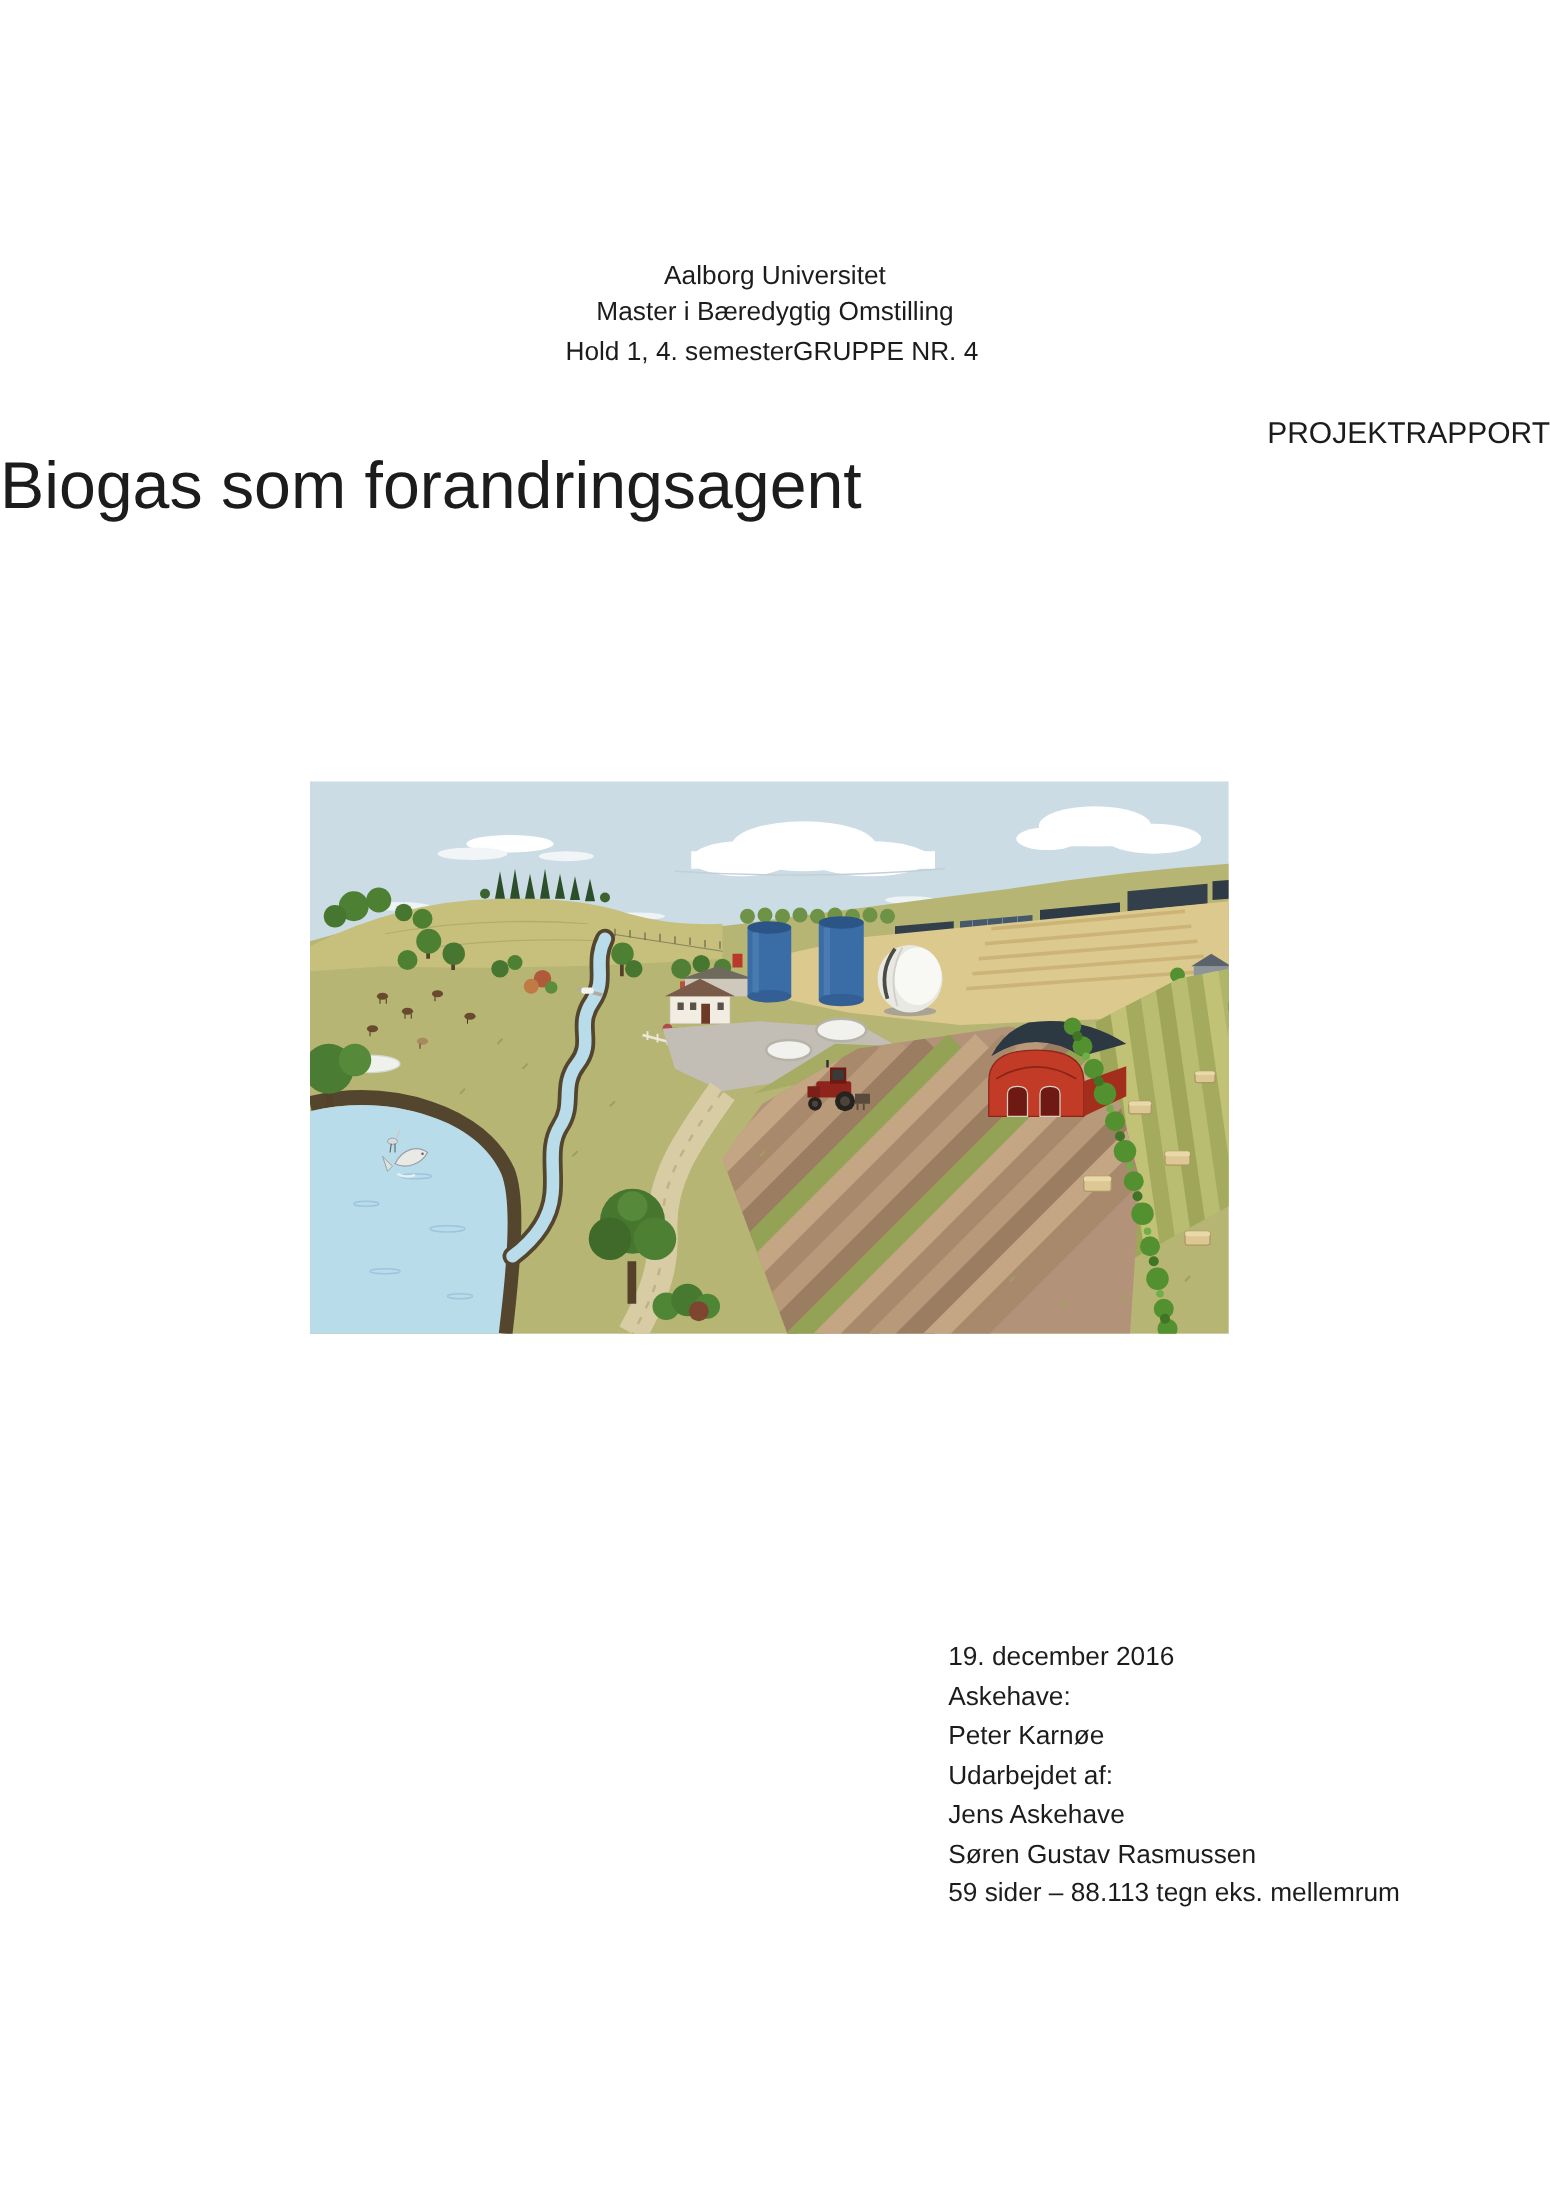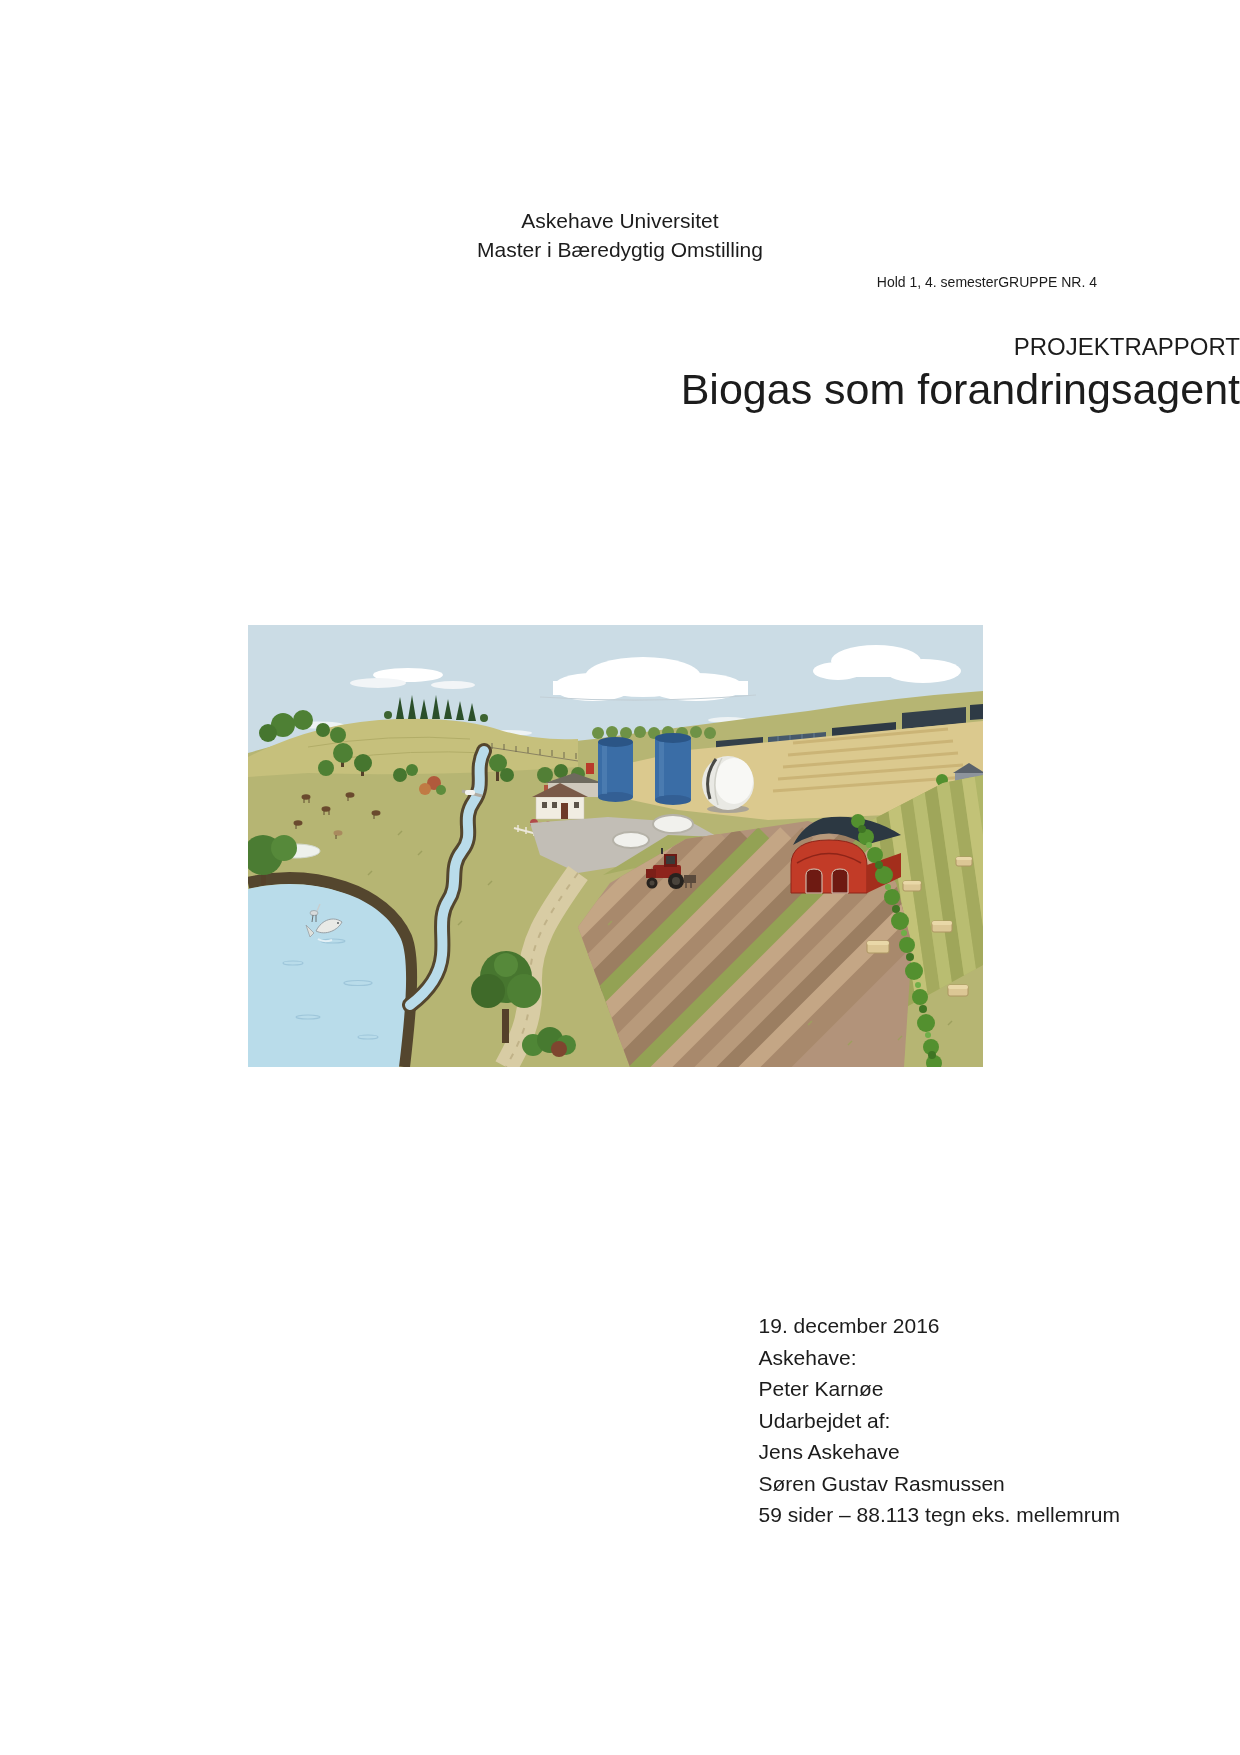--- a/index.html
+++ b/index.html
@@ -11,48 +11,48 @@
     position:relative;
     overflow:hidden;
   }
   .page{position:absolute;inset:0;background:#ffffff;}
   .center-lines{
     position:absolute;top:206px;left:0;right:0;
     text-align:center;font-size:21px;line-height:29px;
   }
   .side-row{
     position:absolute;top:269px;left:138px;right:143px;
-    display:flex;justify-content:flex-end;
-    font-size:14px;line-height:26px;
+    display:flex;justify-content:center;
+    font-size:21px;line-height:26px;
   }
   .report-type{
     position:absolute;top:333px;left:0;right:0;
     text-align:right;font-size:24px;line-height:28px;
   }
   .main-title{
     position:absolute;top:365px;left:0;right:0;
-    text-align:right;font-size:43px;line-height:48px;
+    text-align:left;font-size:53px;line-height:48px;
   }
   .cover-figure{
     position:absolute;left:248px;top:625px;width:735px;height:442px;
   }
   .cover-figure svg{display:block;width:735px;height:442px;}
   .credits{
     position:absolute;top:1310px;right:120px;
     text-align:left;font-size:21px;line-height:31.5px;
     white-space:nowrap;
   }
 </style>
 </head>
 <body>
 
 <div class="page">
 
   <div class="center-lines">
-    <div>Askehave Universitet</div>
+    <div>Aalborg Universitet</div>
     <div>Master i Bæredygtig Omstilling</div>
   </div>
 
   <div class="side-row">
     <span>Hold 1, 4. semester</span>
     <span>GRUPPE NR. 4</span>
   </div>
 
   <div class="report-type">PROJEKTRAPPORT</div>
   <div class="main-title">Biogas som forandringsagent</div>

